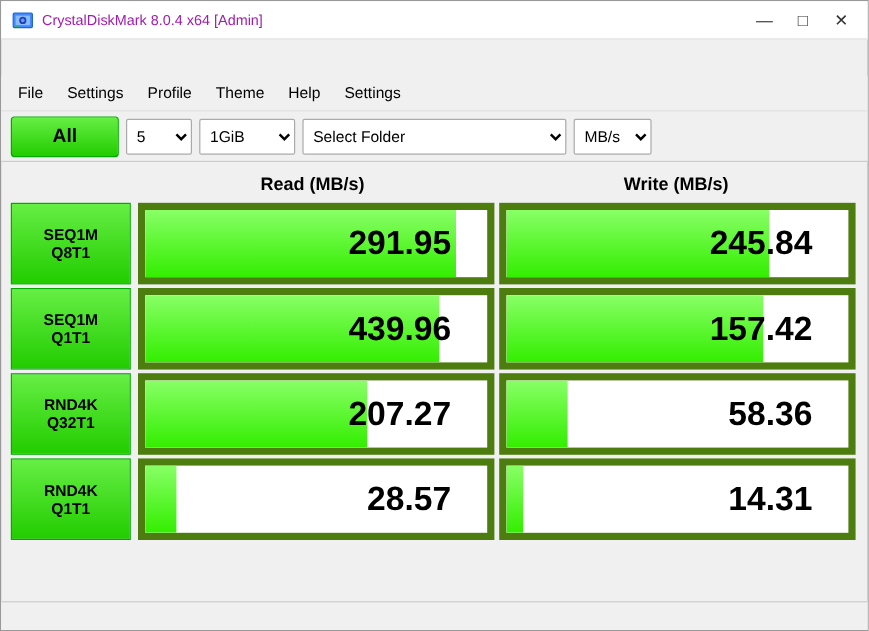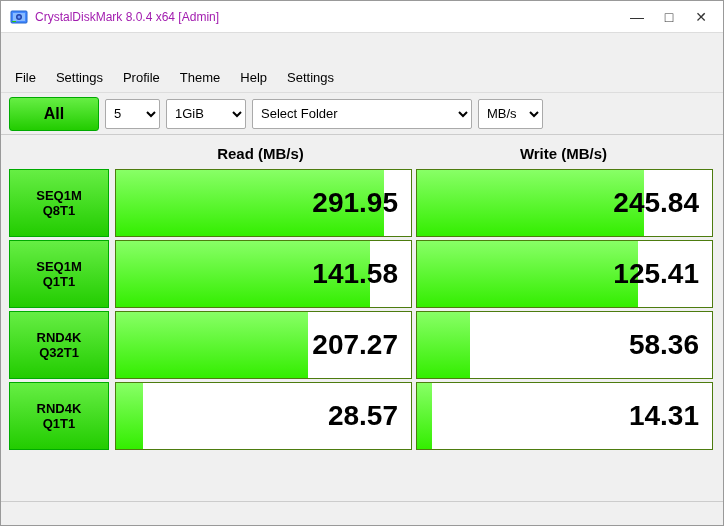--- a/index.html
+++ b/index.html
@@ -180,25 +180,25 @@
       justify-content: center;
       font-weight: bold;
       font-size: 13px;
       color: #000;
       margin-right: 4px;
     }
 
     .data-cell {
       flex: 1;
       background: #fff;
-      border: 1px solid #4d7c0f;
+      border: 6px solid #4d7c0f;
       display: flex;
       align-items: center;
       justify-content: flex-end;
-      padding-right: 13px;
+      padding-right: 30px;
       position: relative;
       overflow: hidden;
       margin: 0 2px;
     }
 
     .data-cell .bar {
       position: absolute;
       left: 0;
       top: 0;
       bottom: 0;
@@ -312,25 +312,25 @@
         <span class="value">245.84</span>
       </div>
     </div>
         <div class="data-row">
       <div class="row-label">
         <span>SEQ1M</span>
         <span>Q1T1</span>
       </div>
       <div class="data-cell">
         <div class="bar" style="width:86%;"></div>
-        <span class="value">141.58</span>
+        <span class="value">439.96</span>
       </div>
       <div class="data-cell">
         <div class="bar" style="width:75%;"></div>
-        <span class="value">125.41</span>
+        <span class="value">157.42</span>
       </div>
     </div>
         <div class="data-row">
       <div class="row-label">
         <span>RND4K</span>
         <span>Q32T1</span>
       </div>
       <div class="data-cell">
         <div class="bar" style="width:65%;"></div>
         <span class="value">207.27</span>

